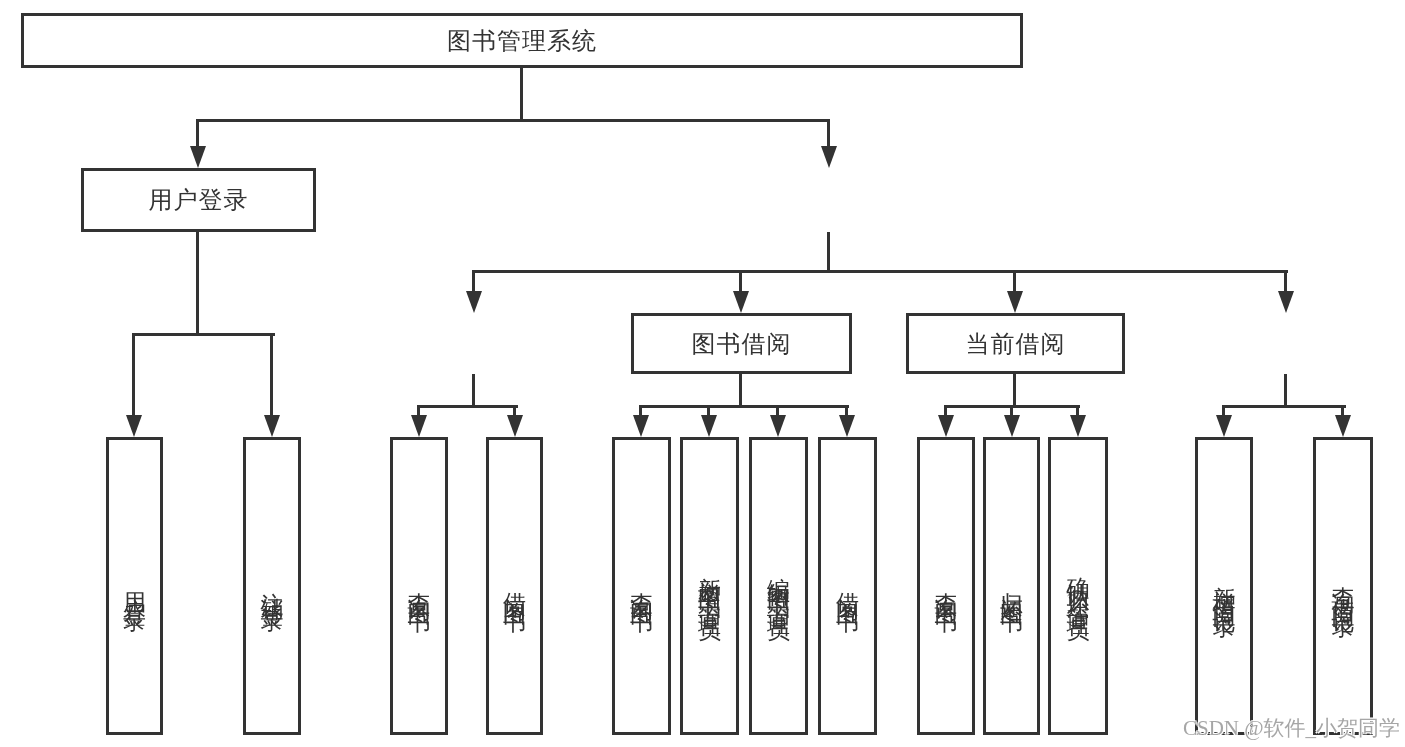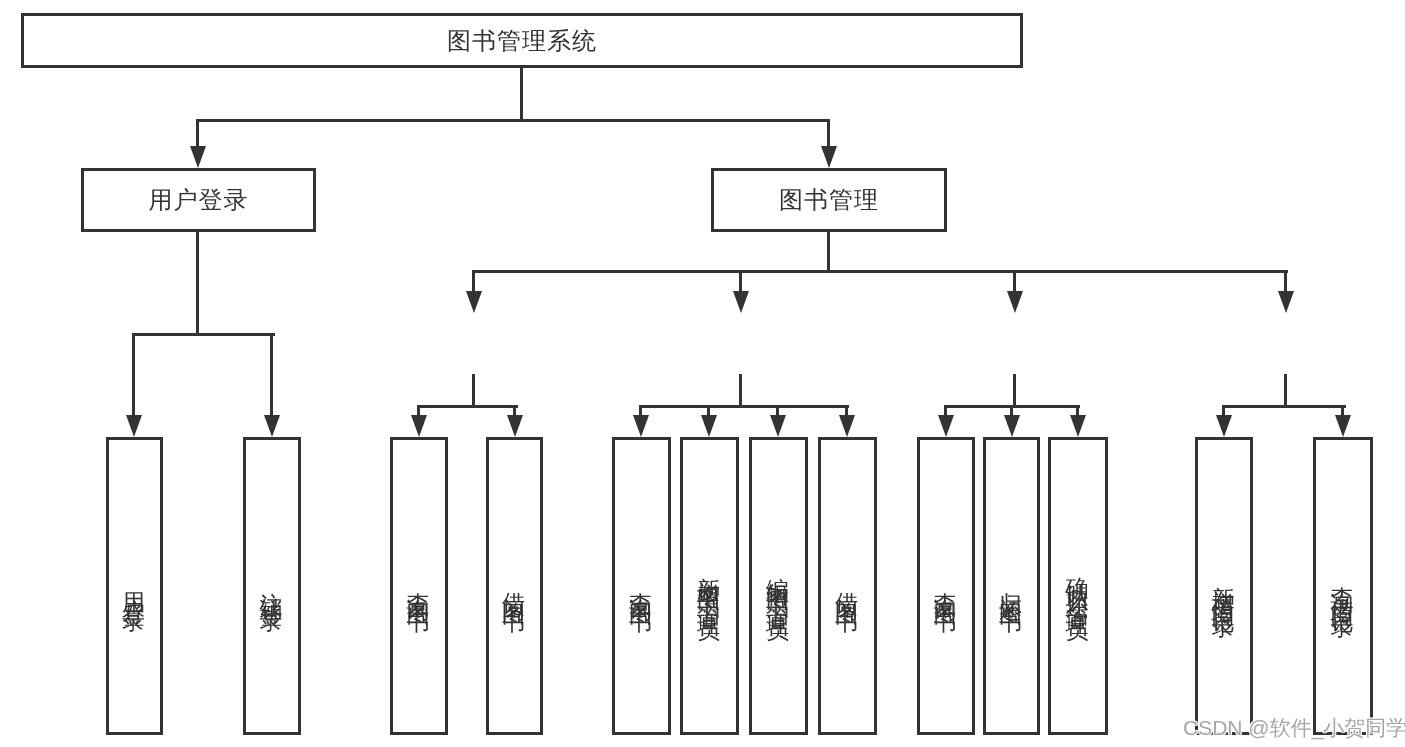--- a/index.html
+++ b/index.html
@@ -6,21 +6,21 @@
     --line:#333333;
     --text:#333333;
     --wm:#a6a6a6;
     --bg:#ffffff;
   }
   html,body{margin:0;padding:0;background:var(--bg);}
   .canvas{
     position:relative;
     width:1405px;height:747px;
     background:var(--bg);
-    font-family:Liberation Sans, sans-serif;
+    font-family:Liberation Serif, serif;
     overflow:hidden;
   }
   .box{
     position:absolute;
     box-sizing:border-box;
     border:3px solid var(--line);
     background:#fff;
     display:flex;
     align-items:center;
     justify-content:center;
@@ -57,24 +57,27 @@
 
 <div class="canvas">
 
   <div class="box hbox" style="left:21px;top:13px;width:1002px;height:55px">
     <span>图书管理系统</span>
   </div>
 
   <div class="box hbox" style="left:81px;top:168px;width:235px;height:64px">
     <span>用户登录</span>
   </div>
-  <div class="box hbox" style="left:711px;top:168px;width:236px;height:64px">
-    <span>图书管理</span>
+
+  <div class="box hbox" style="left:631px;top:313px;width:221px;height:61px">
+    <span>图书借阅</span>
   </div>
-
+  <div class="box hbox" style="left:906px;top:313px;width:219px;height:61px">
+    <span>当前借阅</span>
+  </div>
 
   <div class="box vbox" style="left:106px;top:437px;width:57px;height:298px">
     <span>用户登录</span>
   </div>
   <div class="box vbox" style="left:243px;top:437px;width:58px;height:298px">
     <span>注销登录</span>
   </div>
 
   <div class="box vbox" style="left:390px;top:437px;width:58px;height:298px">
     <span>查询图书</span>

